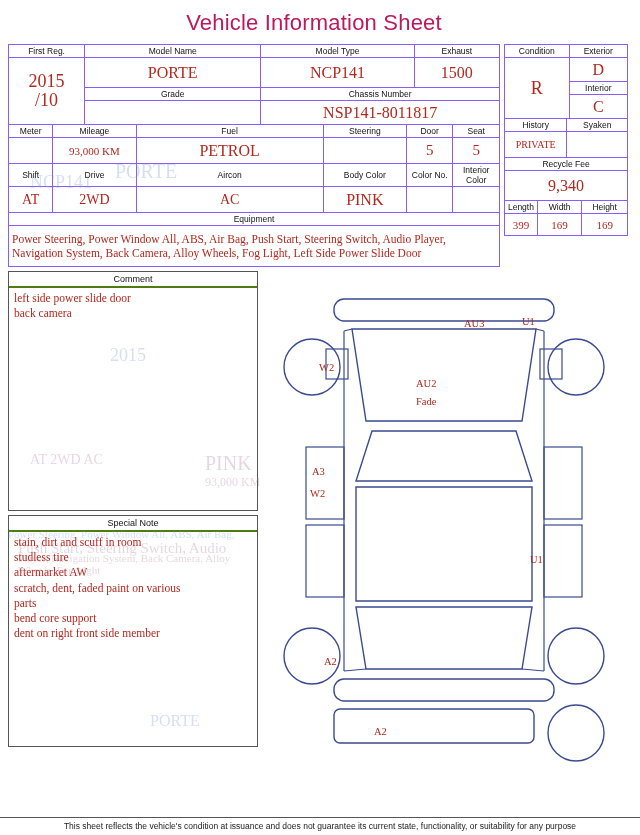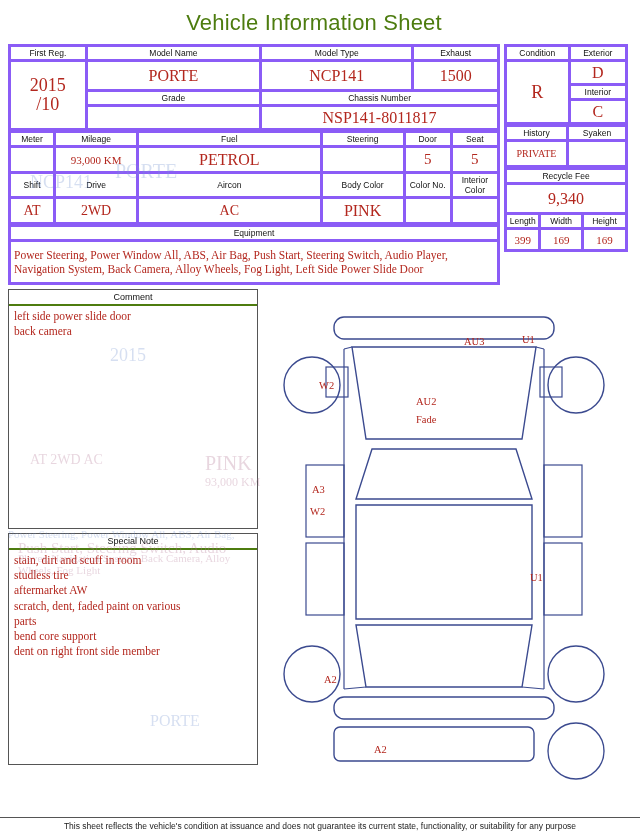--- a/index.html
+++ b/index.html
@@ -6,32 +6,32 @@
   body{
     width:640px;height:835px;background:#ffffff;
     font-family:"Liberation Serif", serif;
     color:#111;
     position:relative;
     overflow:hidden;
   }
   .sheet{position:relative;width:640px;height:835px;box-sizing:border-box;}
   .title{
     text-align:center;font-size:22px;font-family:"Liberation Sans", sans-serif;
-    padding:10px 12px 8px 0;letter-spacing:0.2px;color:#4d7c0f;
+    padding:10px 12px 8px 0;letter-spacing:0.2px;color:#be185d;
   }
   table{border-collapse:collapse;}
   .hdr{font-size:8.5px;font-family:"Liberation Sans", sans-serif;text-align:center;color:#111;padding:1px 2px;}
   .val{font-size:14px;text-align:center;color:#b3271e;font-family:"Liberation Serif", serif;}
   .val.small{font-size:11px;}
   
   .topwrap{display:flex;padding:0 8px;gap:0;}
   .leftgrid{width:492px;}
   .rightgrid{width:124px;margin-left:4px;}
   .leftgrid table, .rightgrid table{width:100%;}
-  td{border:3px solid #8b5cf6;}
+  td{border:1px solid #8b5cf6;}
   .bigval{font-size:18px;color:#b3271e;text-align:center;}
   .midval{font-size:15px;color:#b3271e;text-align:center;}
   .equip{font-size:11.5px;color:#b3271e;padding:2px 3px;line-height:1.25;text-align:left;}
   .lower{display:flex;padding:4px 8px 0 8px;}
   .leftcol{width:250px;}
   .diagram{flex:1;margin-left:6px;position:relative;}
   .boxhdr{
     font-size:9px;font-family:"Liberation Sans", sans-serif;text-align:center;
     border-bottom:2px solid #4d7c0f;padding:2px 0;color:#111;
   }

